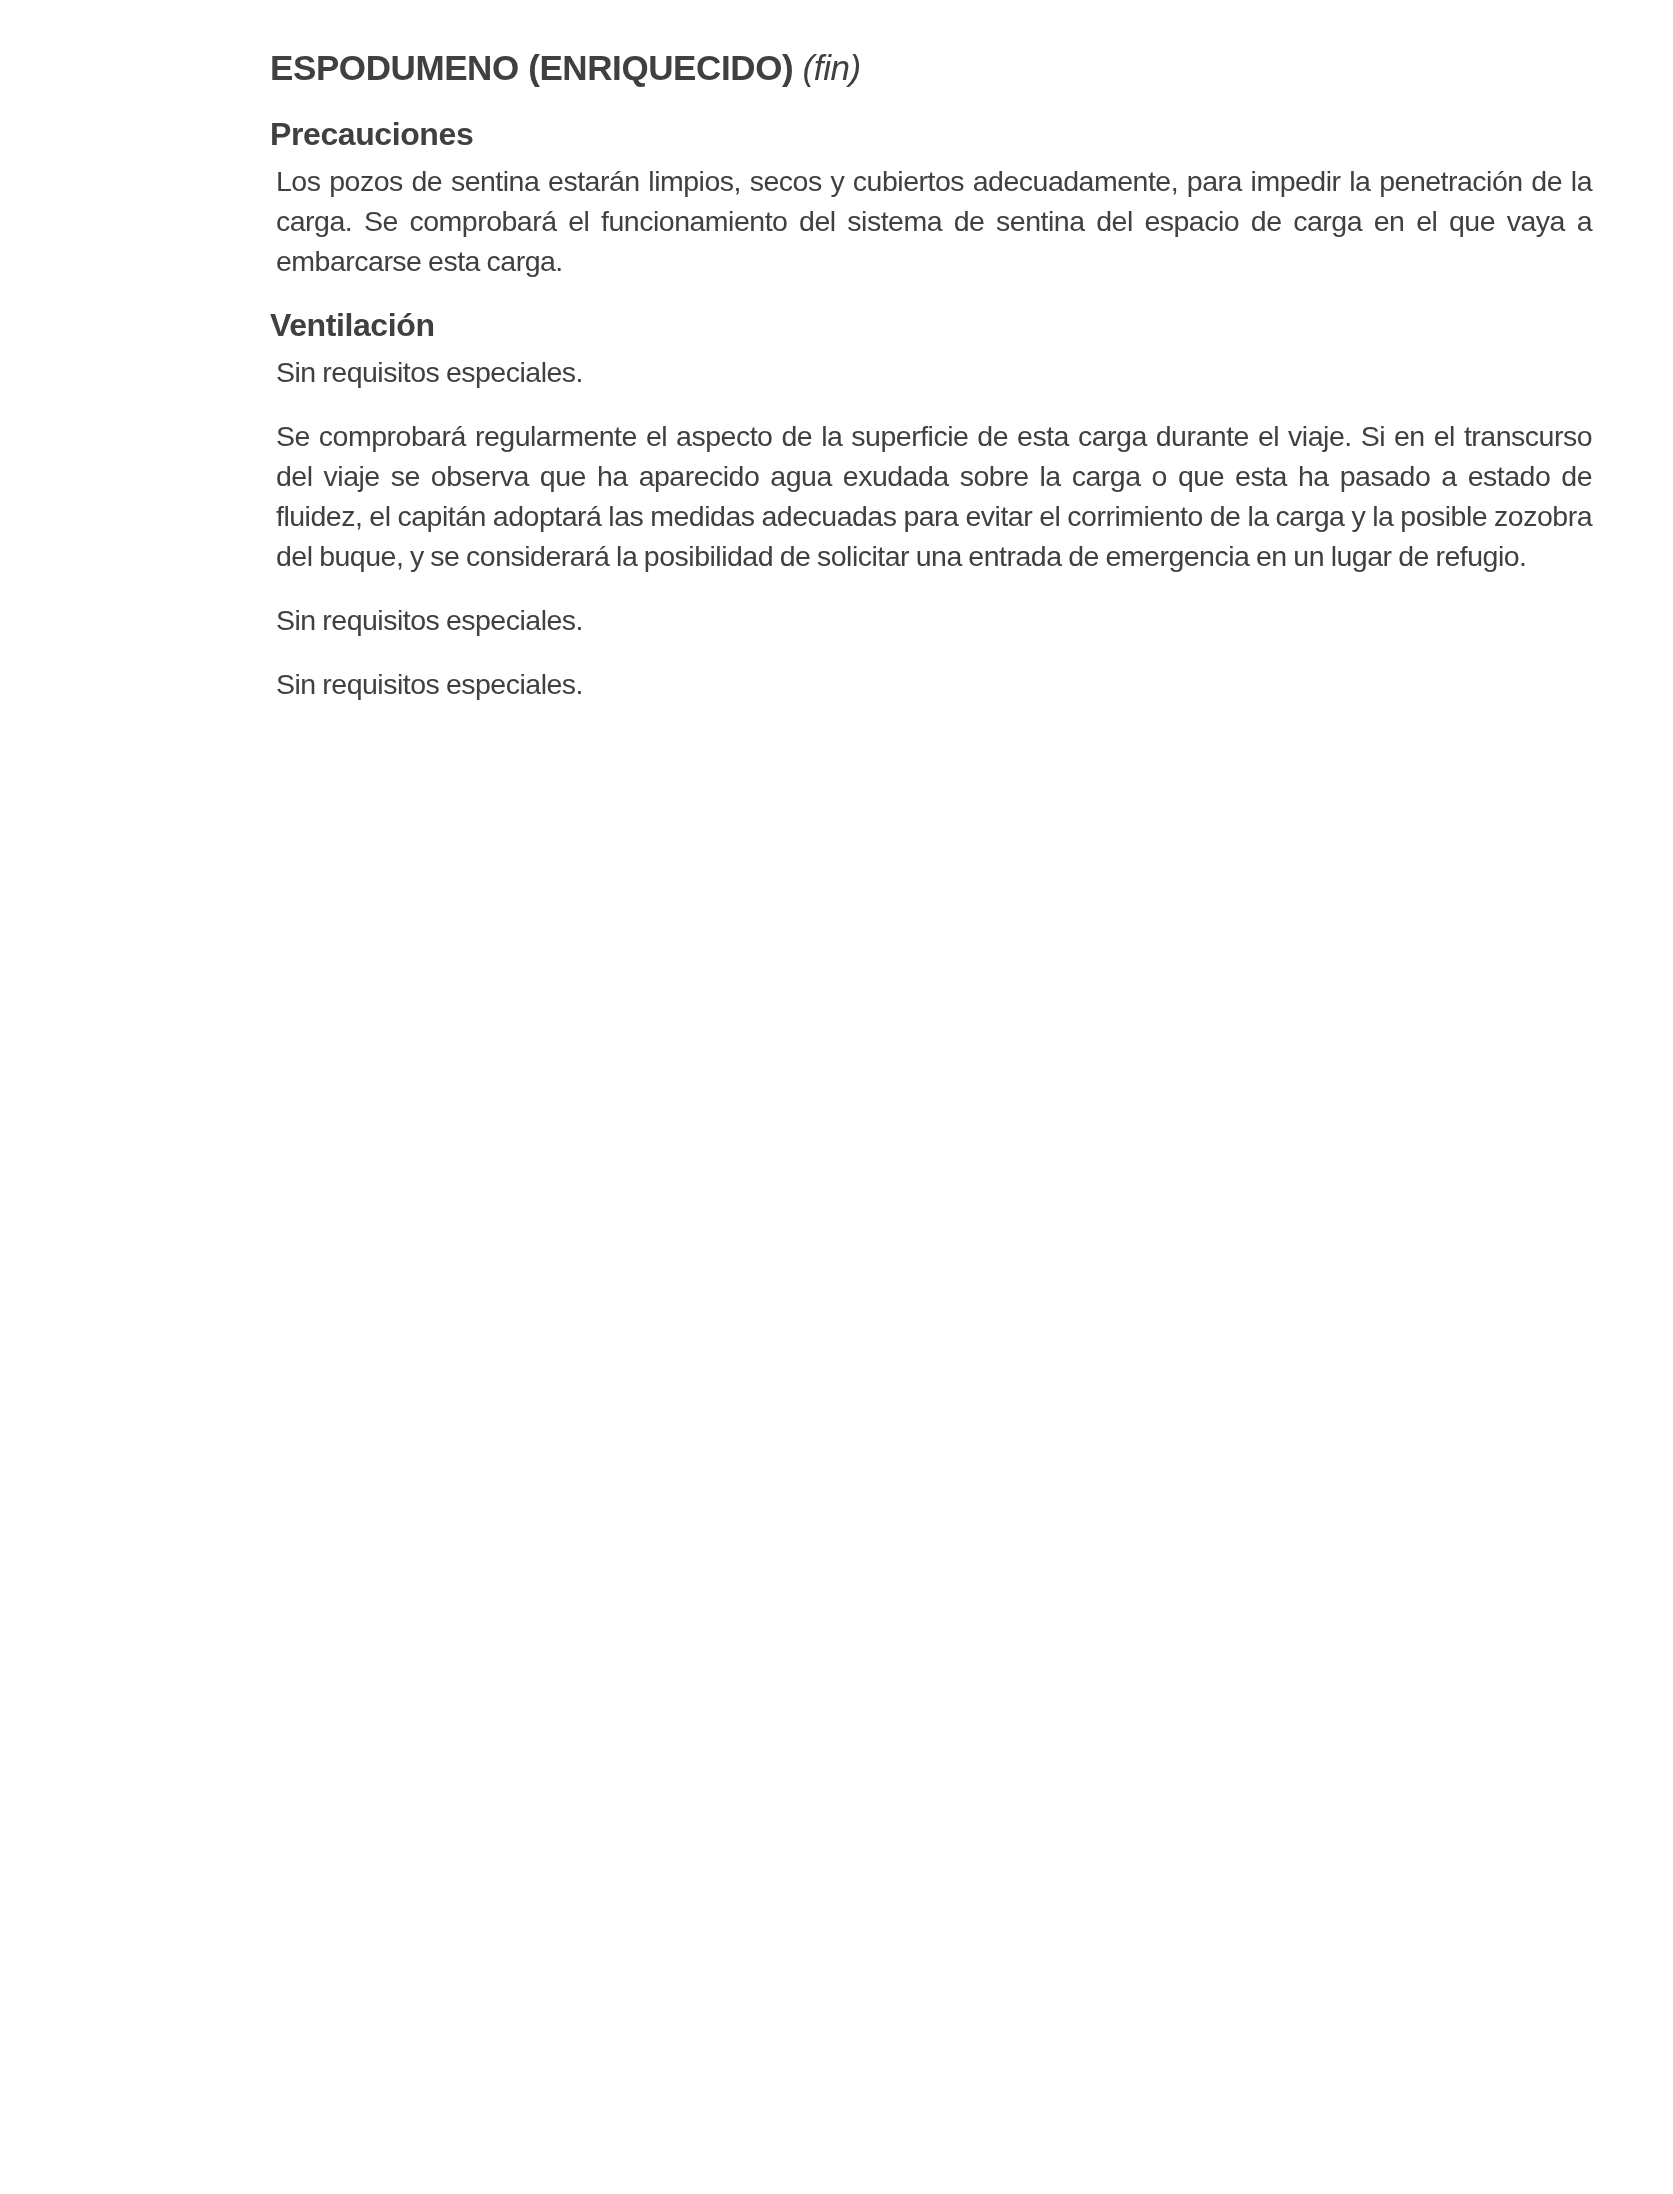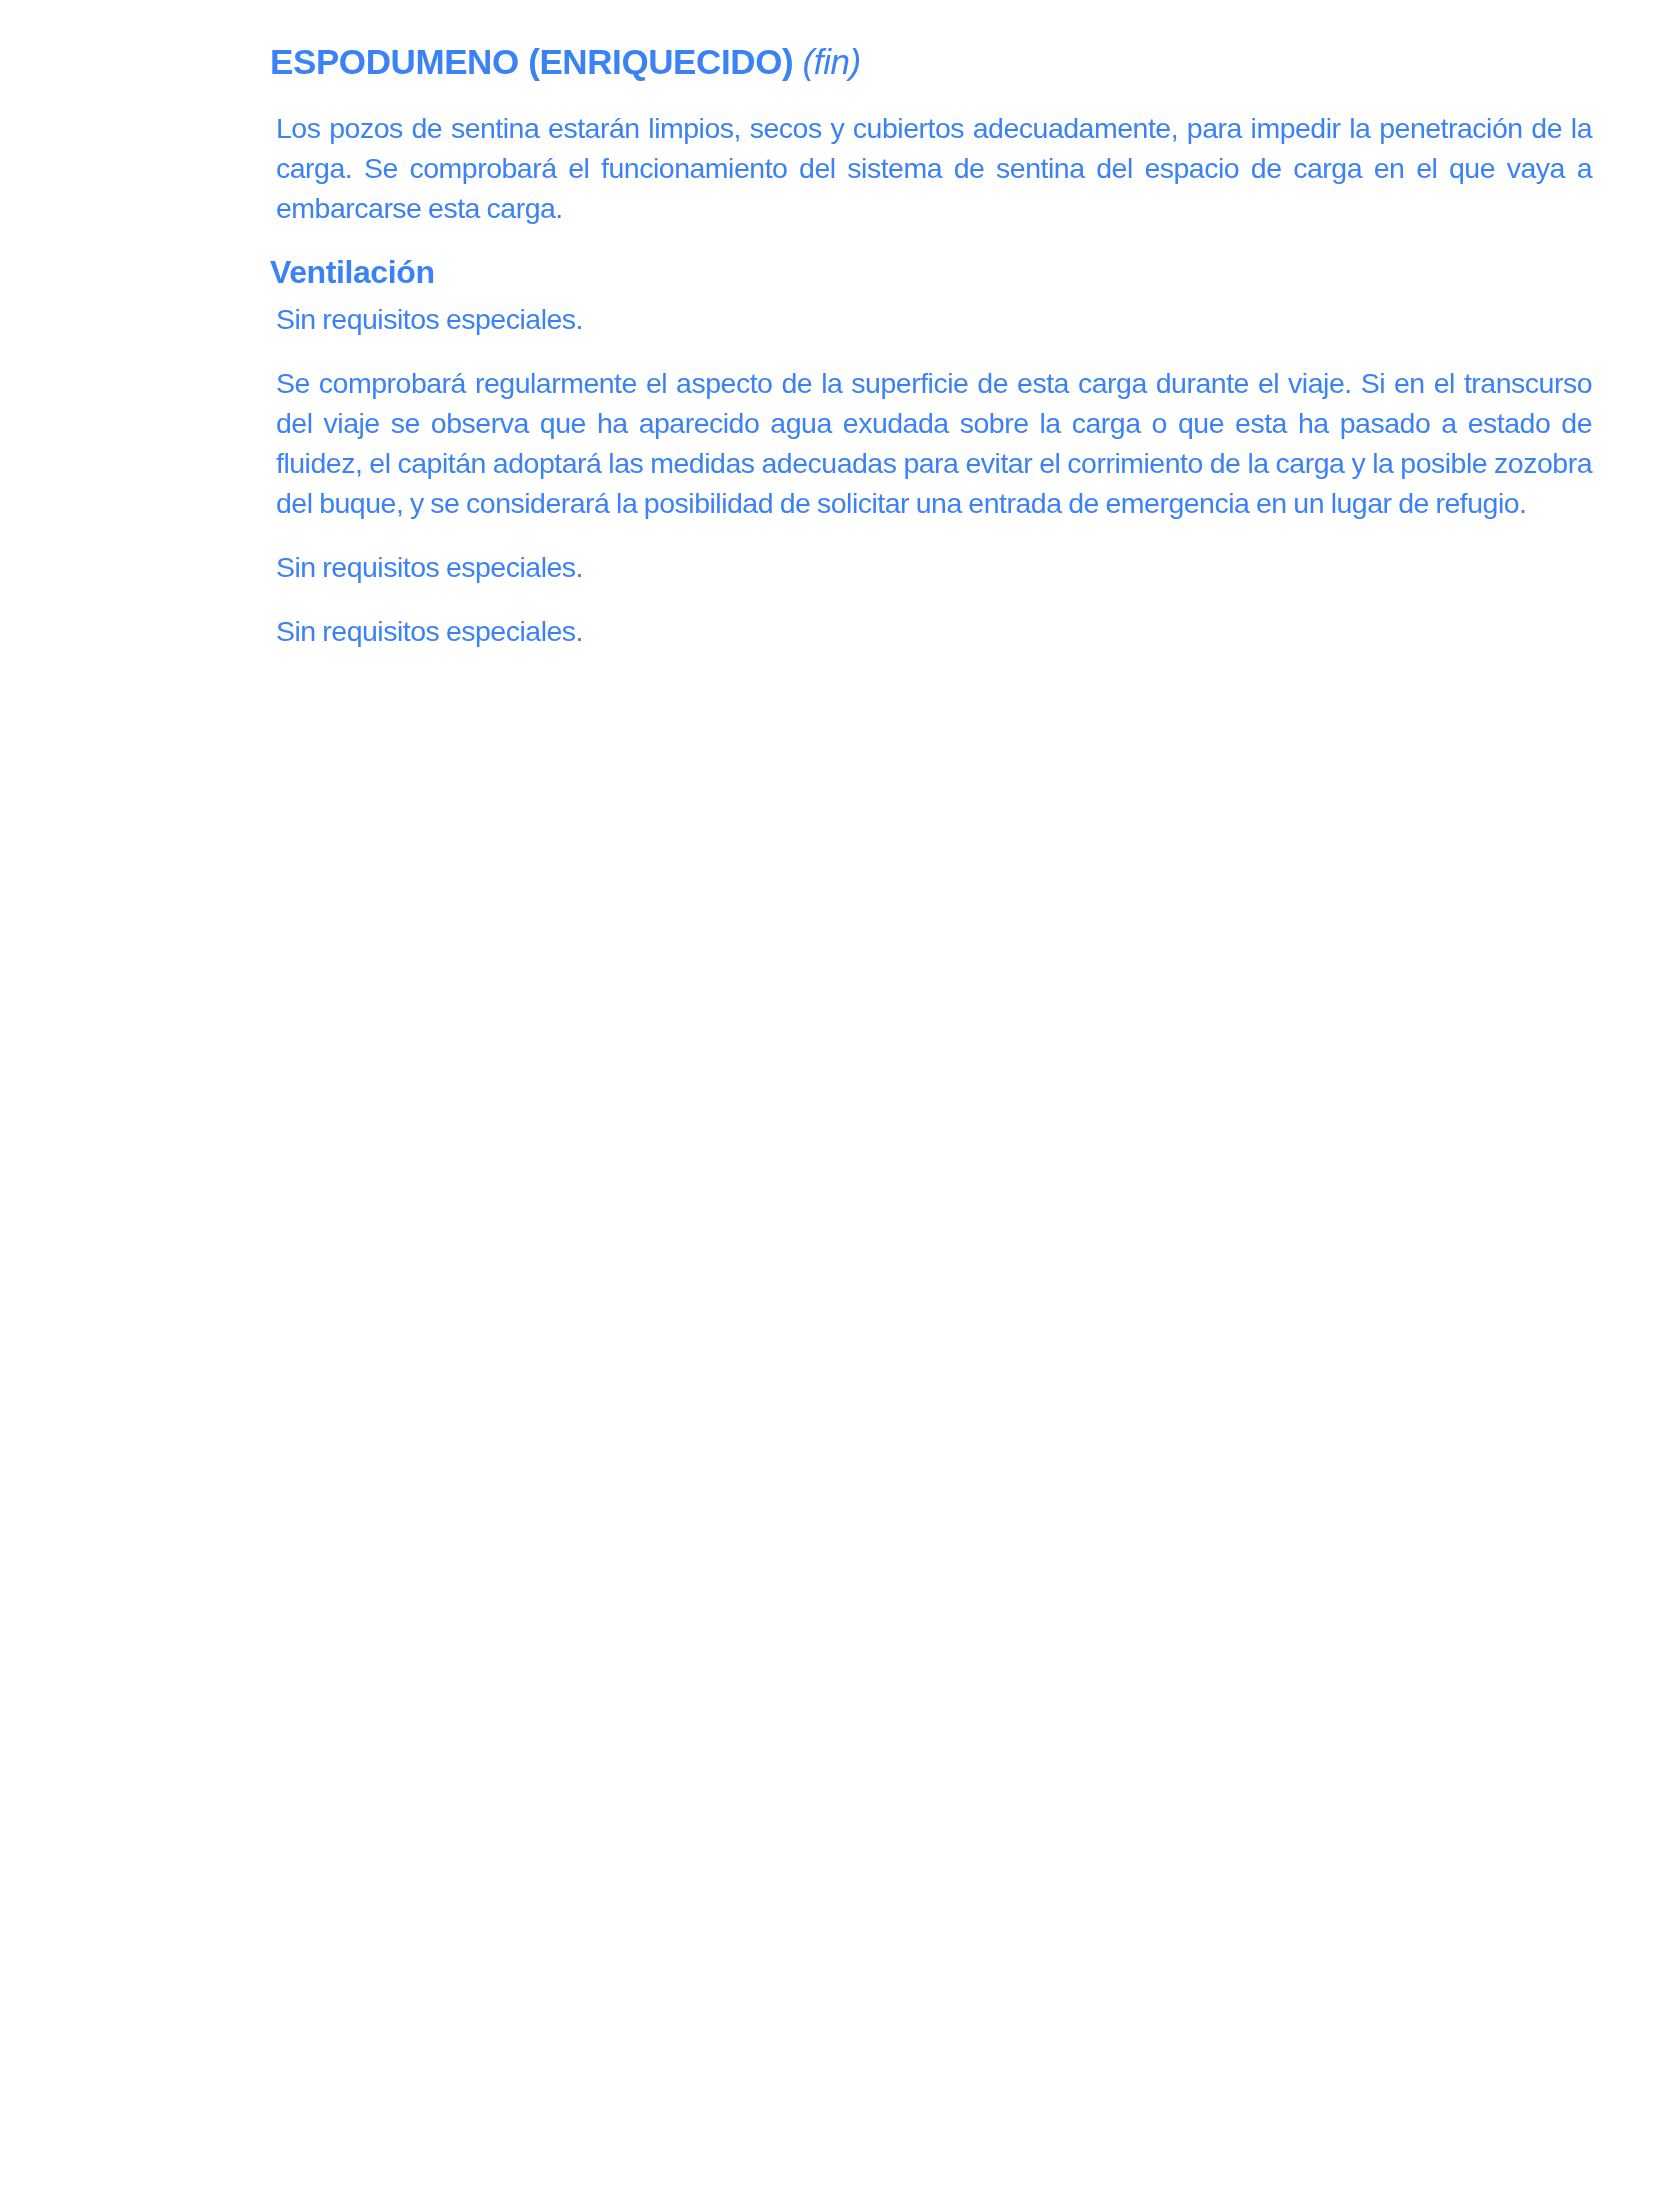--- a/index.html
+++ b/index.html
@@ -1,22 +1,22 @@
 <!DOCTYPE html>
 <html style="font-size:12.6px"><head>
 <meta charset="utf-8">
 <style>
   html, body { margin: 0; padding: 0; background: #ffffff; }
   body { width: 1673px; height: 2194px; position: relative; overflow: hidden; }
   .page {
     position: absolute;
     left: 270px;
-    top: 40px;
+    top: 46px;
     width: 1328px;
-    color: #3b82f6;
+    color: #404040;
     font-family: "Liberation Sans", "DejaVu Sans", sans-serif;
   }
   .title {
     font-size: 35px;
     font-weight: bold;
     margin: 0 0 24px 0;
     line-height: 44px;
     letter-spacing: -0.4px;
   }
   .title .suffix { font-weight: normal; font-style: italic; }
@@ -40,20 +40,21 @@
 </head>
 <body>
 
 <div class="page">
   <h1 class="title">
     <span>ESPODUMENO (ENRIQUECIDO)</span>
     <span class="suffix">(fin)</span>
   </h1>
 
   <div class="section">
+    <h2>Precauciones</h2>
     <p>Los pozos de sentina estarán limpios, secos y cubiertos adecuadamente, para impedir la penetración de la carga. Se comprobará el funcionamiento del sistema de sentina del espacio de carga en el que vaya a embarcarse esta carga.</p>
   </div>
 
   <div class="section">
     <h2>Ventilación</h2>
     <p>Sin requisitos especiales.</p>
   </div>
 
   <div class="section">
     <p>Se comprobará regularmente el aspecto de la superficie de esta carga durante el viaje. Si en el transcurso del viaje se observa que ha aparecido agua exudada sobre la carga o que esta ha pasado a estado de fluidez, el capitán adoptará las medidas adecuadas para evitar el corrimiento de la carga y la posible zozobra del buque, y se considerará la posibilidad de solicitar una entrada de emergencia en un lugar de refugio.</p>

